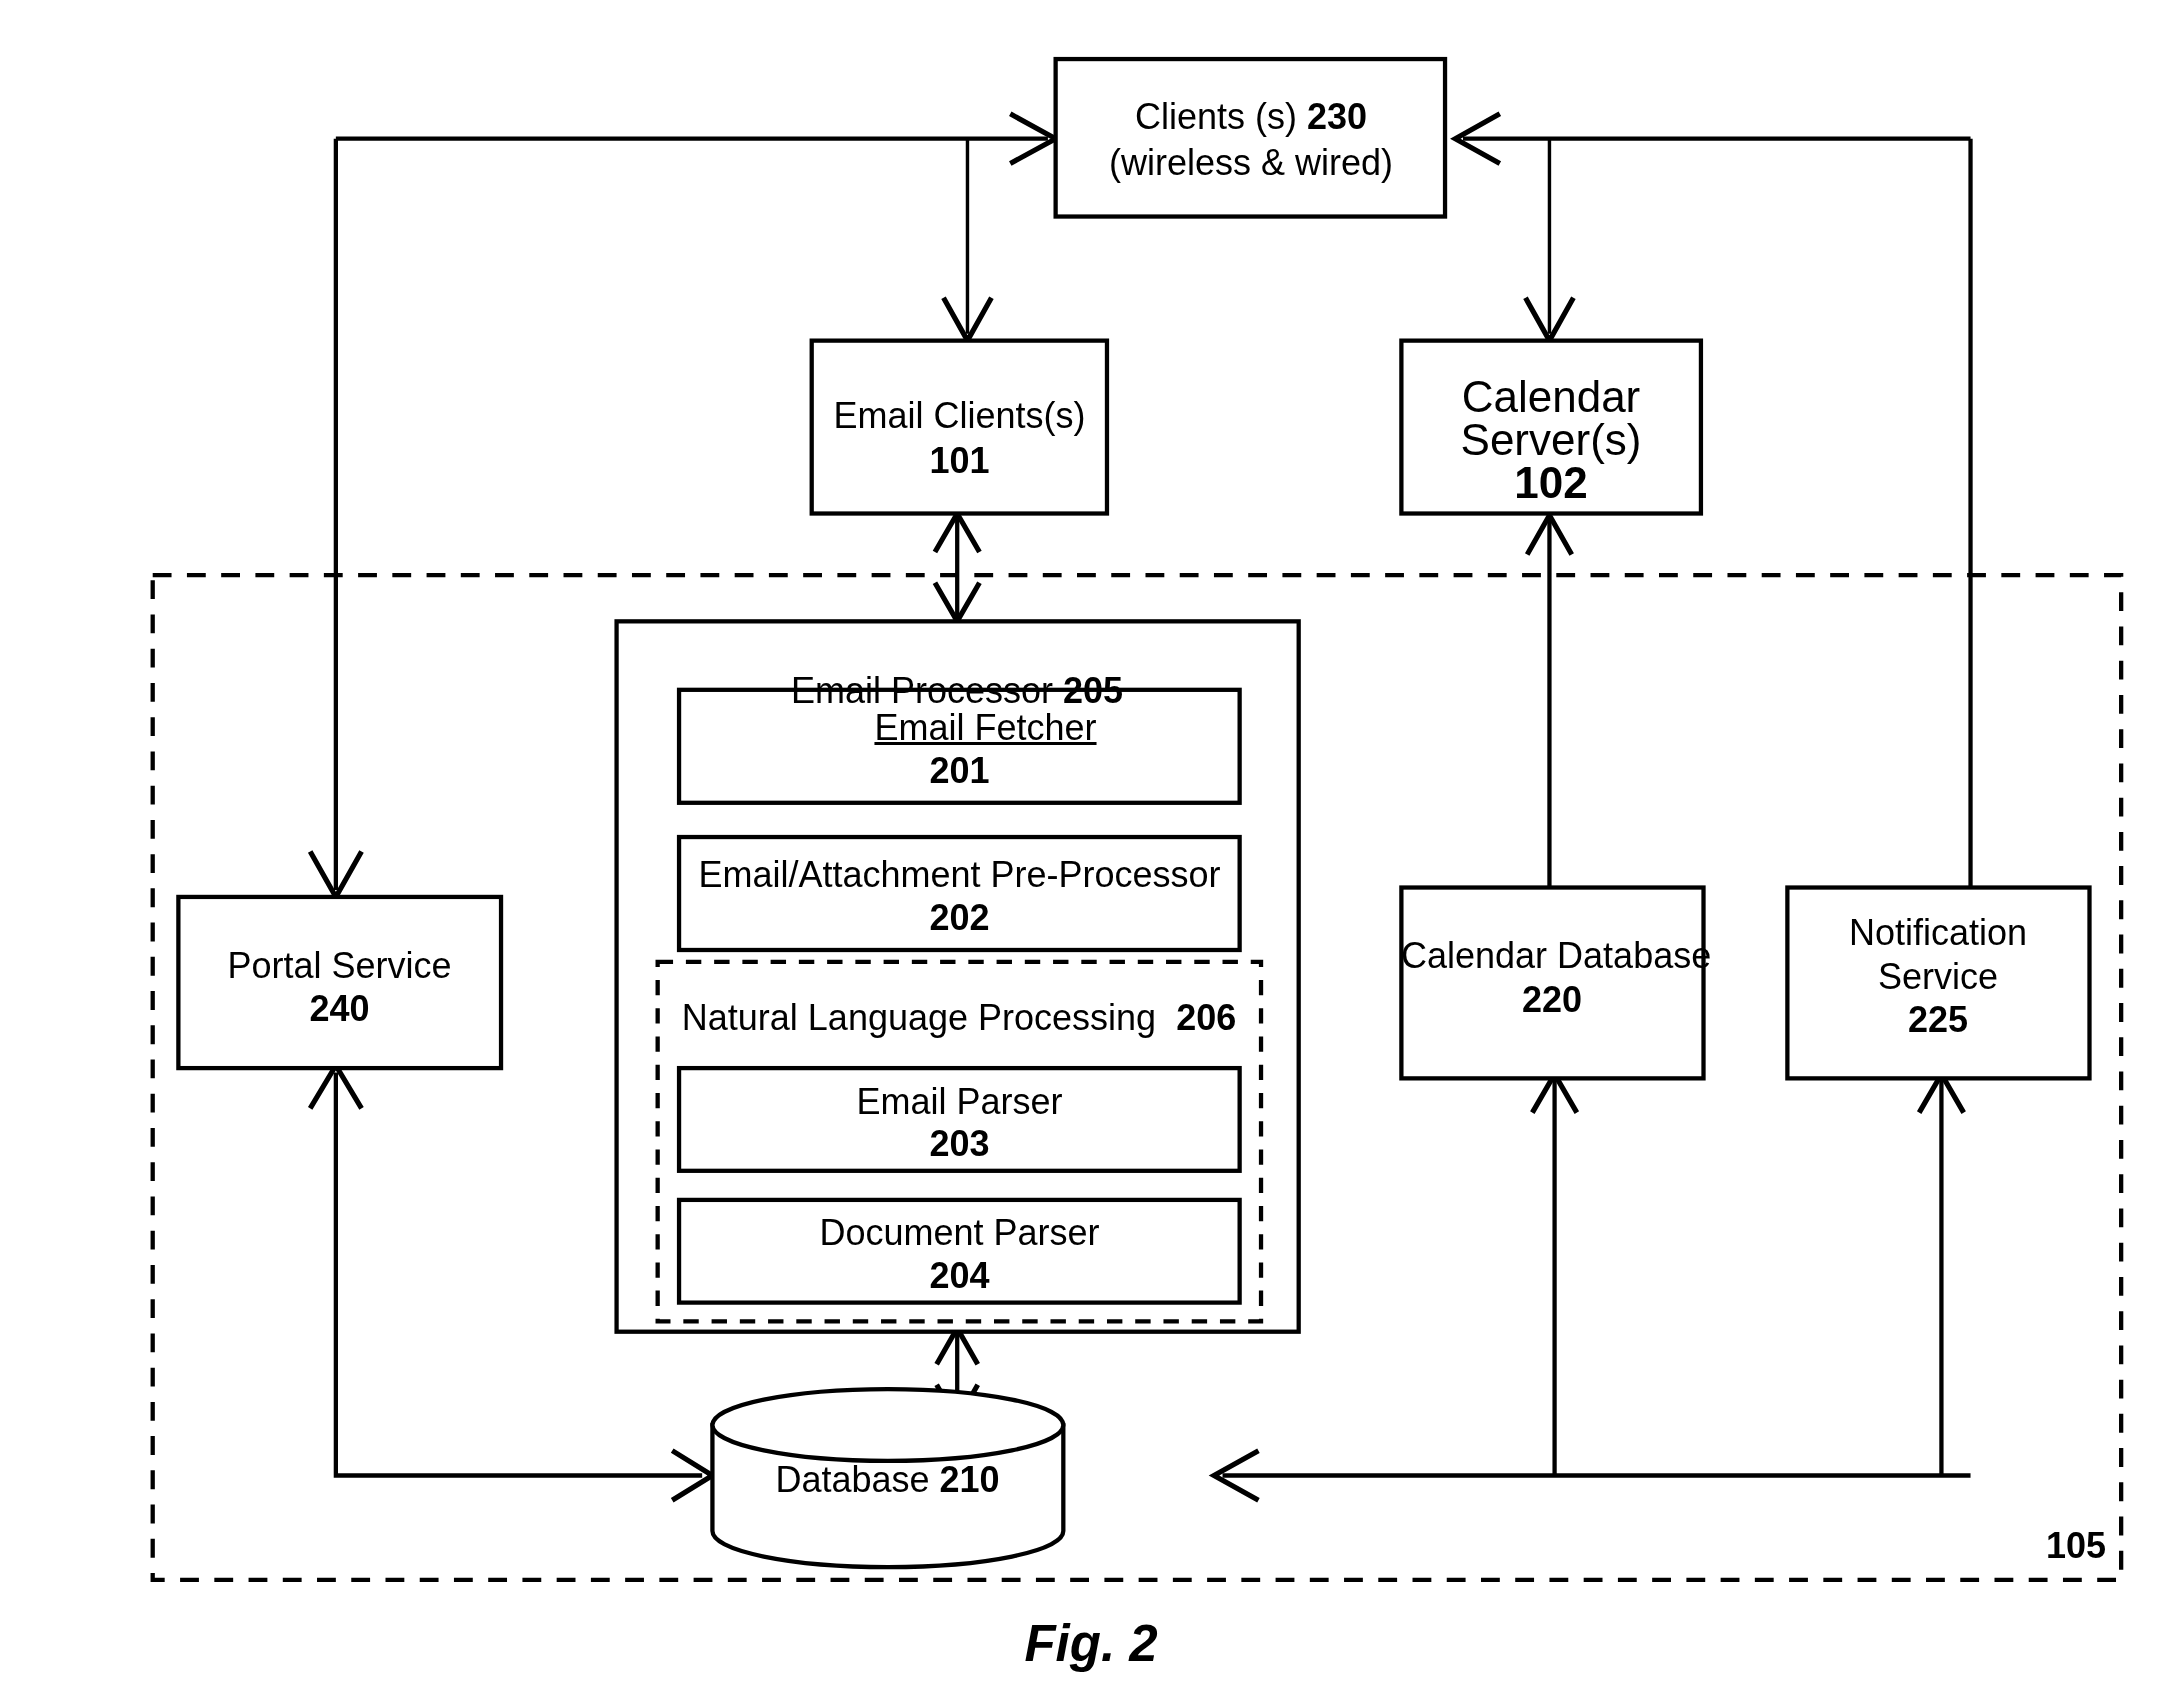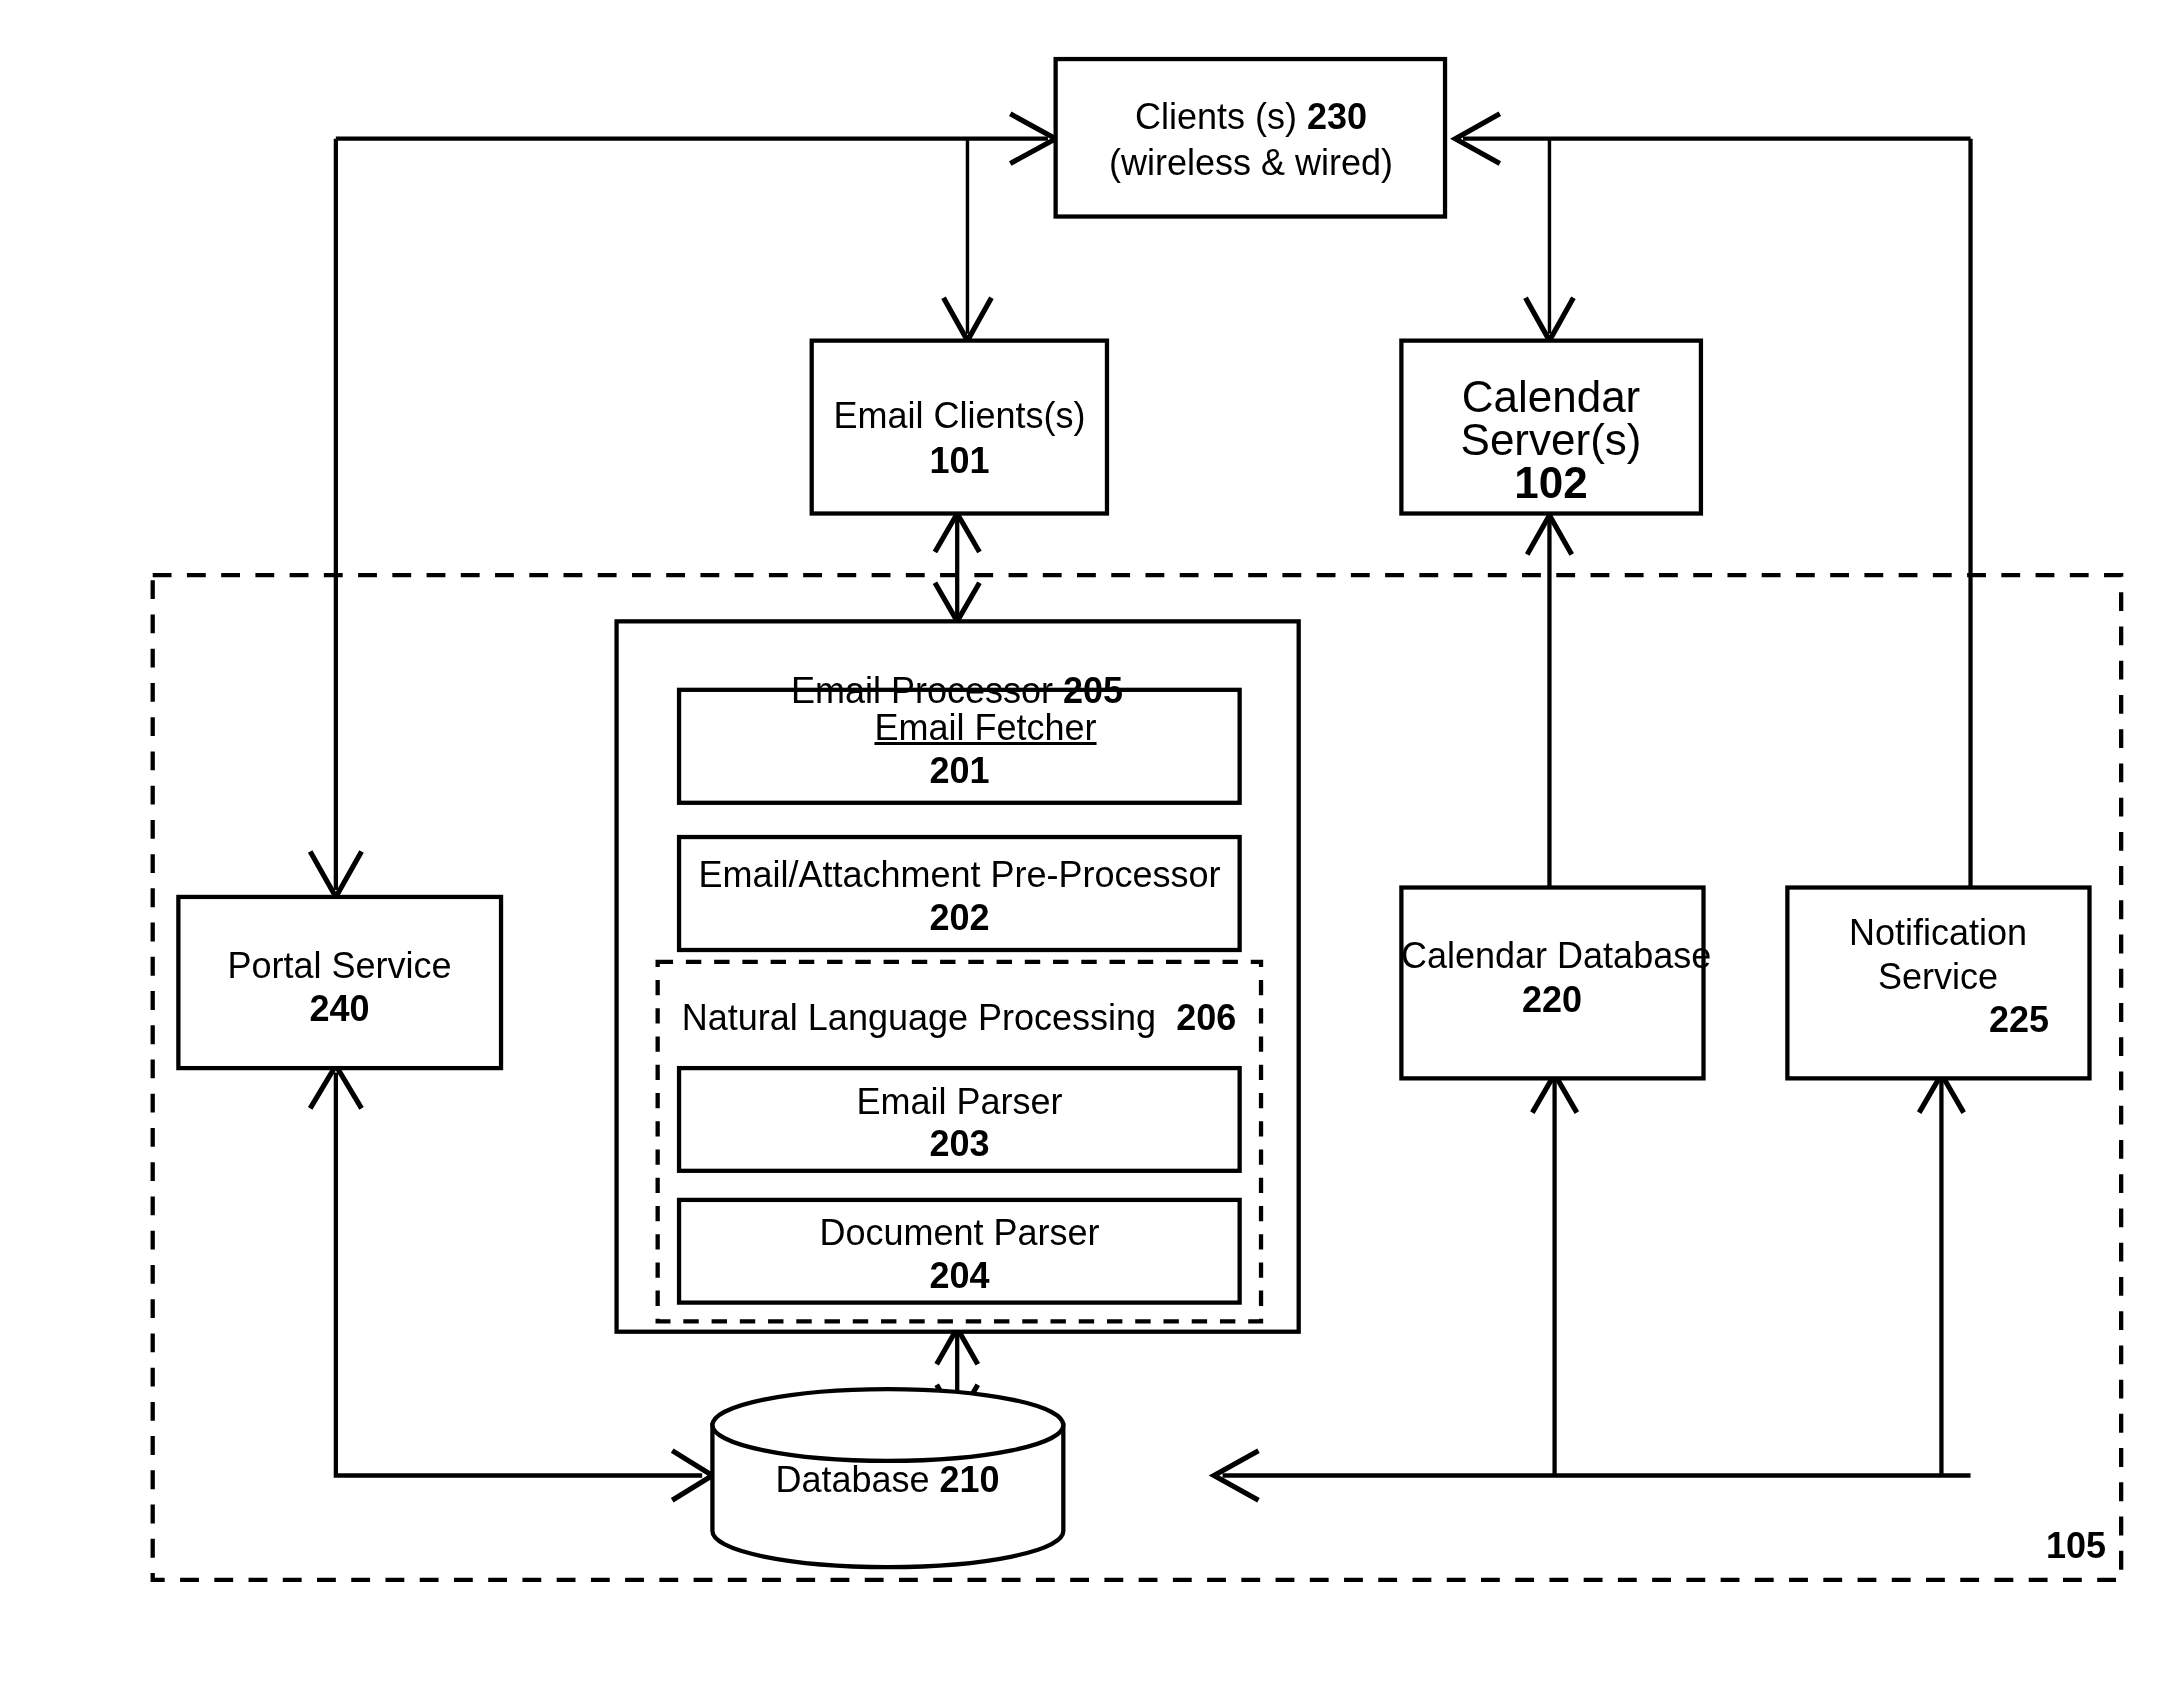--- a/index.html
+++ b/index.html
@@ -230,24 +230,25 @@
   <div class="lbl s-42 t-bold" style="left:679px; top:1253px; width:561px;">204</div>
 
   <div class="lbl s-42 t-reg" style="left:178px; top:943px; width:323px;">Portal Service</div>
   <div class="lbl s-42 t-bold" style="left:178px; top:986px; width:323px;">240</div>
 
   <div class="lbl s-42 t-reg" style="left:1401px; top:933px; width:302px;">Calendar Database</div>
   <div class="lbl s-42 t-bold" style="left:1401px; top:977px; width:302px;">220</div>
 
   <div class="lbl s-42 t-reg" style="left:1787px; top:910px; width:302px;">Notification</div>
   <div class="lbl s-42 t-reg" style="left:1787px; top:954px; width:302px;">Service</div>
-  <div class="lbl s-42 t-bold" style="left:1747px; top:997px; width:302px;text-align:right;">225</div>
+  <div class="lbl s-42 t-bold" style="left:1787px; top:997px; width:302px;">225</div>
 
   <div class="lbl s-42" style="left:712px; top:1457px; width:351px;">
     <span class="t-reg">Database</span>
     <span class="t-bold">210</span>
   </div>
 
   <div class="lbl s-42 t-bold" style="left:1627px; top:1523px; width:479px; text-align:right;">105</div>
 
+  <div class="fig-caption" style="left:920px; top:1614px; width:342px;">Fig. 2</div>
 
 </div>
 
 
 </body></html>

